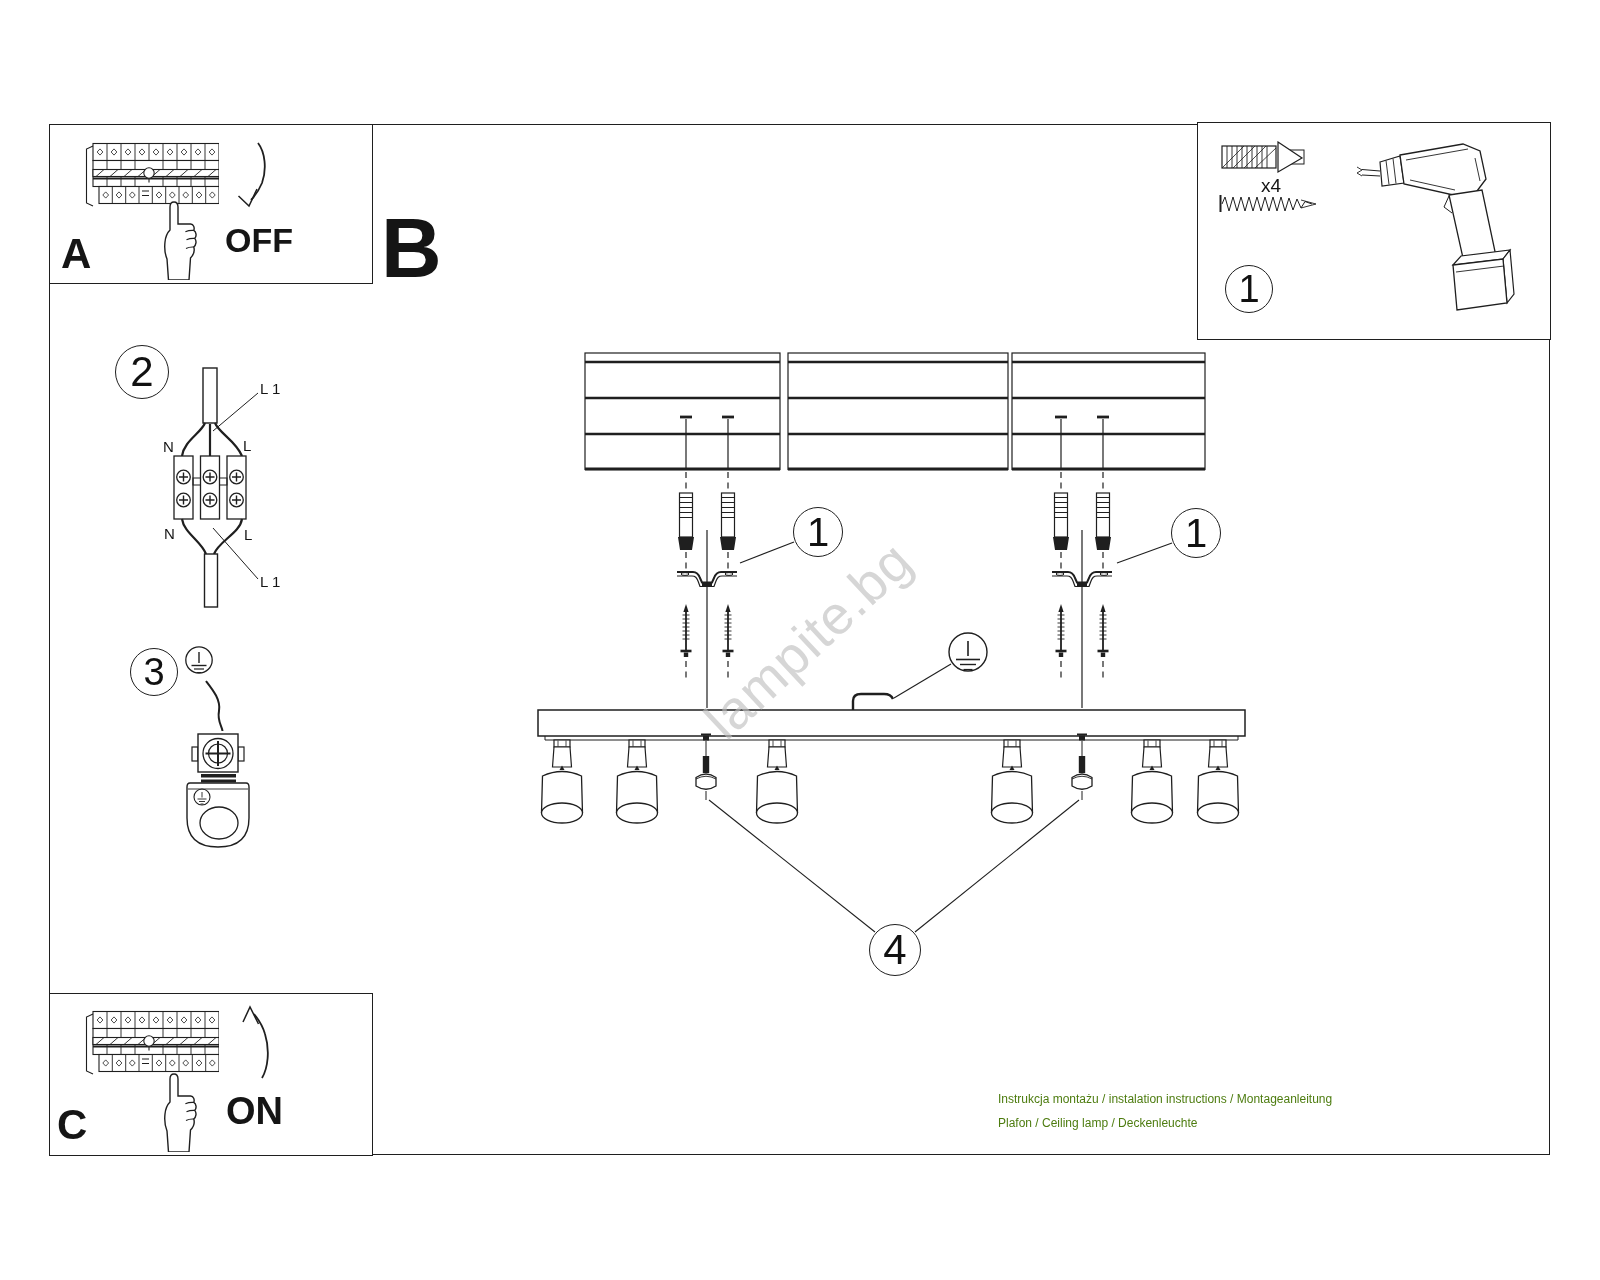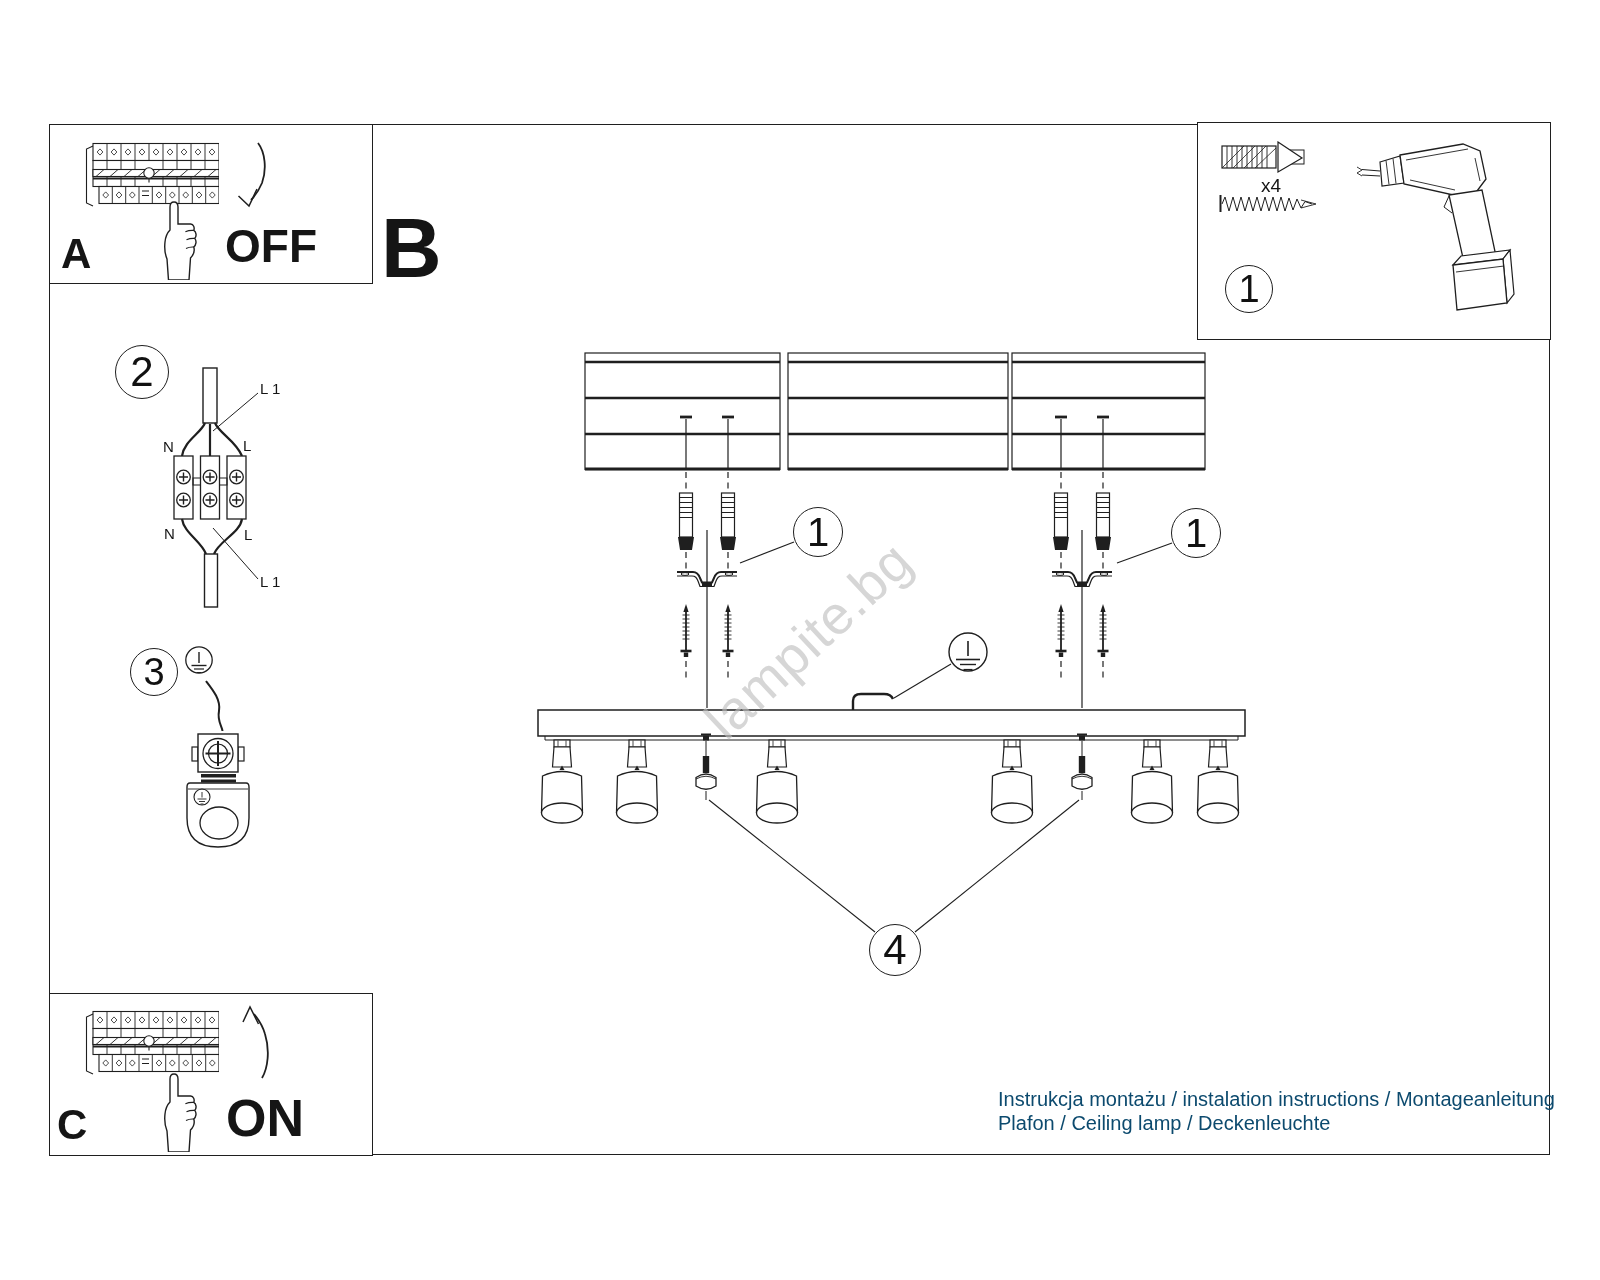--- a/index.html
+++ b/index.html
@@ -5,21 +5,21 @@
   html,body{margin:0;padding:0;background:#e8e8e8;}
   .stage{position:relative;width:1600px;height:1280px;background:#ffffff;overflow:hidden;
          font-family:"Liberation Sans","DejaVu Sans",sans-serif;color:#151515;}
   .frame{position:absolute;border:1.6px solid #1f1f1f;background:transparent;box-sizing:border-box;}
   .panel{position:absolute;border:1.6px solid #1f1f1f;background:#ffffff;box-sizing:border-box;}
   .lbl{position:absolute;white-space:nowrap;color:#151515;line-height:1;}
   .lbl-big{font-weight:700;}
   .badge{position:absolute;border:1.6px solid #1f1f1f;border-radius:50%;background:#fff;
          display:flex;align-items:center;justify-content:center;box-sizing:border-box;
          font-weight:400;color:#111;}
-  .footer-line{position:absolute;font-size:20px;color:#0c4a6e;line-height:20px;white-space:nowrap;}
+  .footer-line{position:absolute;font-size:12px;color:#4d7c0f;line-height:20px;white-space:nowrap;}
   .watermark{position:absolute;left:808px;top:640px;transform:translate(-50%,-50%) rotate(-43deg);
              font-size:54px;letter-spacing:1px;color:#bdbdbd;opacity:.62;white-space:nowrap;}
   svg{position:absolute;overflow:visible;}
   svg *{vector-effect:none;}
 </style>
 </head>
 <body>
 
 <div class="stage">
 
@@ -255,31 +255,31 @@
   </svg>
 
   <div class="panel" style="left:49px;top:124px;width:324px;height:160px;"></div>
   <svg style="left:49px;top:124px" width="324" height="160" viewBox="49 124 324 160">
     <use href="#sym-breaker" x="85" y="142" width="134" height="68"></use>
     <path d="M258,143 C265,152 267,169 262,183 C259,190 256,195 251,200" fill="none" stroke="#1f1f1f" stroke-width="1.8"></path>
     <polyline points="257,189 249,206 238.5,196" fill="none" stroke="#1f1f1f" stroke-width="1.5"></polyline>
     <use href="#sym-hand" x="150" y="200" width="52" height="80"></use>
   </svg>
   <div class="lbl lbl-big" style="left:61px;top:233px;font-size:42px;">A</div>
-  <div class="lbl lbl-big" style="left:225px;top:223px;font-size:46px;">OFF</div>
+  <div class="lbl lbl-big" style="left:225px;top:223px;font-size:34px;">OFF</div>
 
   <div class="panel" style="left:49px;top:993px;width:324px;height:163px;"></div>
   <svg style="left:49px;top:993px" width="324" height="163" viewBox="49 993 324 163">
     <use href="#sym-breaker" x="85" y="1010" width="134" height="68"></use>
     <path d="M262,1078 C268,1068 270,1050 265,1034 C263,1027 259,1020 254,1014" fill="none" stroke="#1f1f1f" stroke-width="1.8"></path>
     <polyline points="258.5,1024 250,1007 243,1022" fill="none" stroke="#1f1f1f" stroke-width="1.5"></polyline>
     <use href="#sym-hand" x="150" y="1072" width="52" height="80"></use>
   </svg>
   <div class="lbl lbl-big" style="left:57px;top:1104px;font-size:42px;">C</div>
-  <div class="lbl lbl-big" style="left:226px;top:1092px;font-size:52px;">ON</div>
+  <div class="lbl lbl-big" style="left:226px;top:1092px;font-size:38px;">ON</div>
 
   <div class="panel" style="left:1197px;top:122px;width:354px;height:218px;"></div>
   <svg style="left:1197px;top:122px" width="354" height="218" viewBox="1197 122 354 218">
     <g stroke="#1f1f1f" fill="none">
       <rect x="1222" y="146" width="54" height="22" fill="#fff" stroke-width="1.2"></rect>
       <path d="M1227,146 V168 M1232,146 V168 M1237,146 V168 M1242,146 V168 M1247,146 V168 M1252,146 V168 M1257,146 V168 M1262,146 V168 M1267,146 V168" stroke-width="0.9"></path>
       <path d="M1222,168 L1244,146 M1233,168 L1255,146 M1244,168 L1266,146 M1255,168 L1276,148" stroke-width="0.8"></path>
       <rect x="1284" y="150" width="20" height="14" fill="#fff" stroke-width="1"></rect>
       <path d="M1278,142 L1302,158 L1278,172 Z" fill="#fff" stroke-width="1.2"></path>
     </g>

